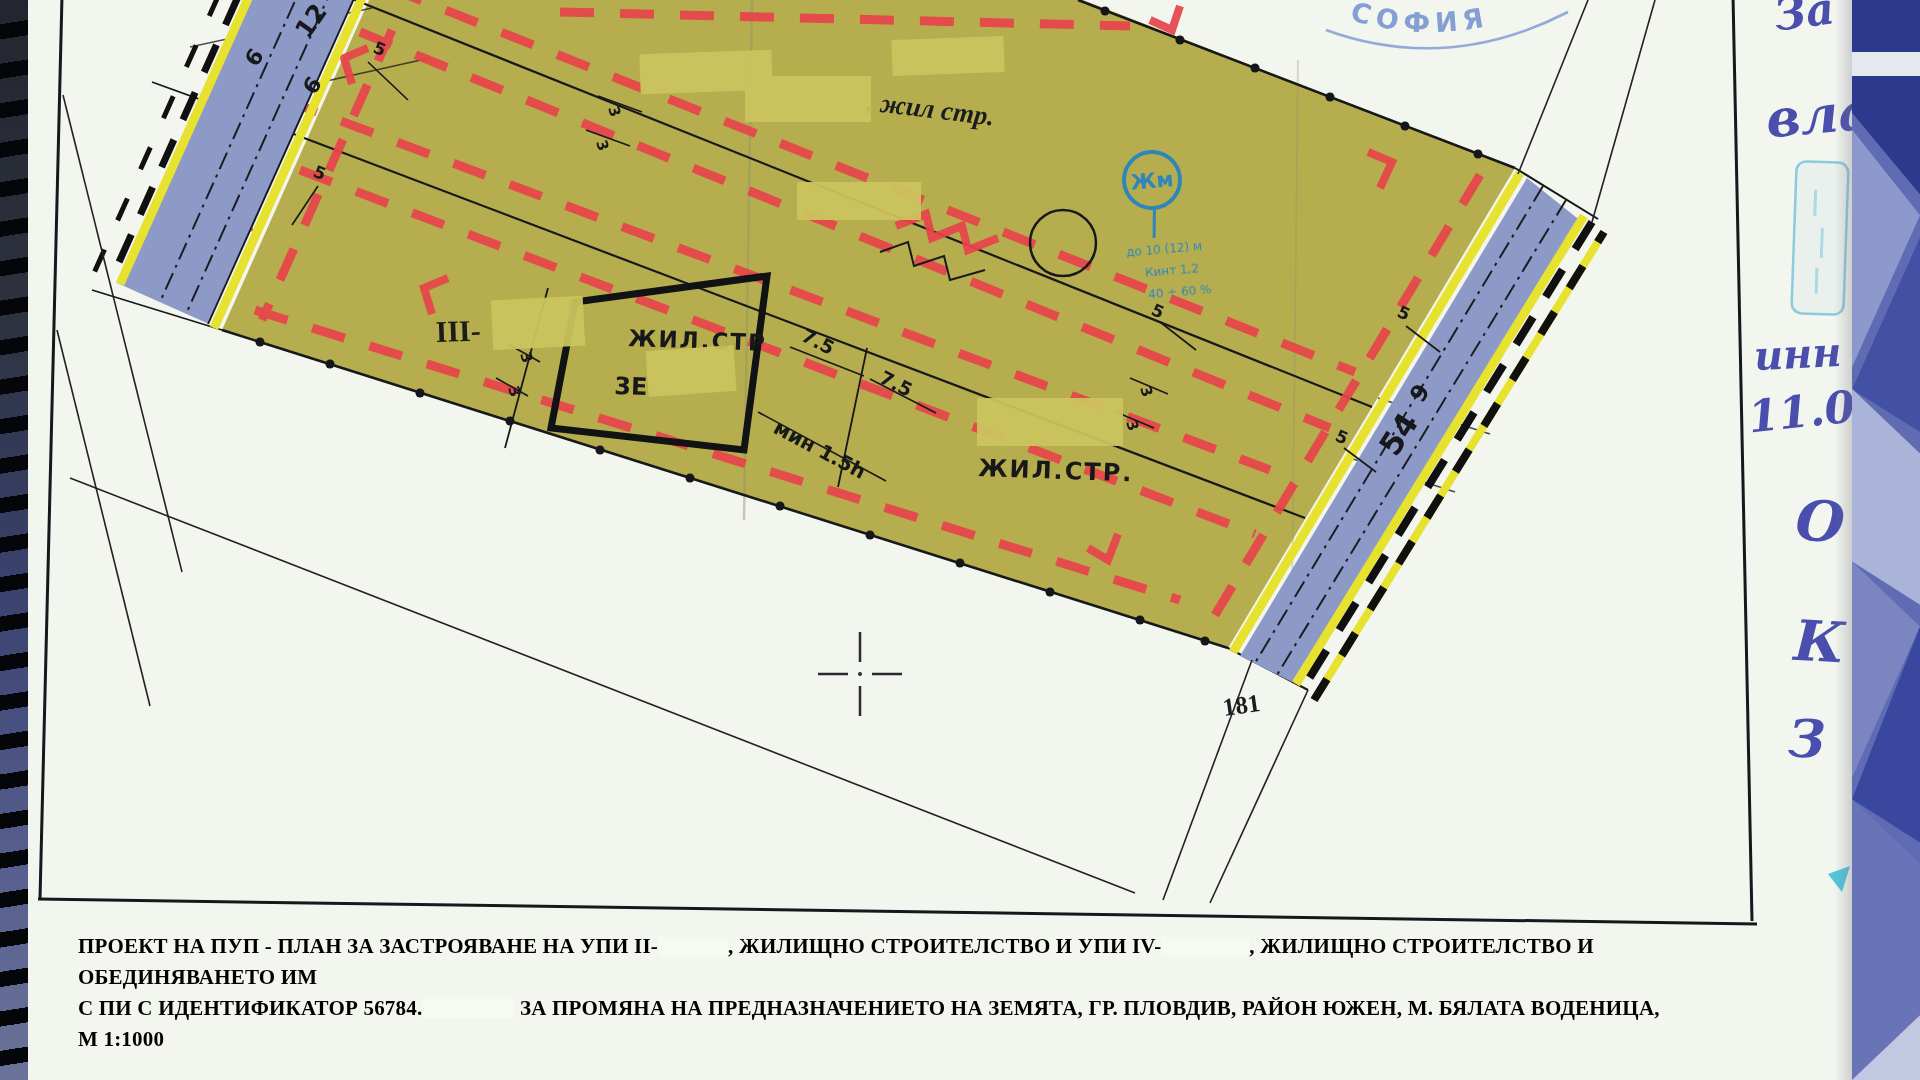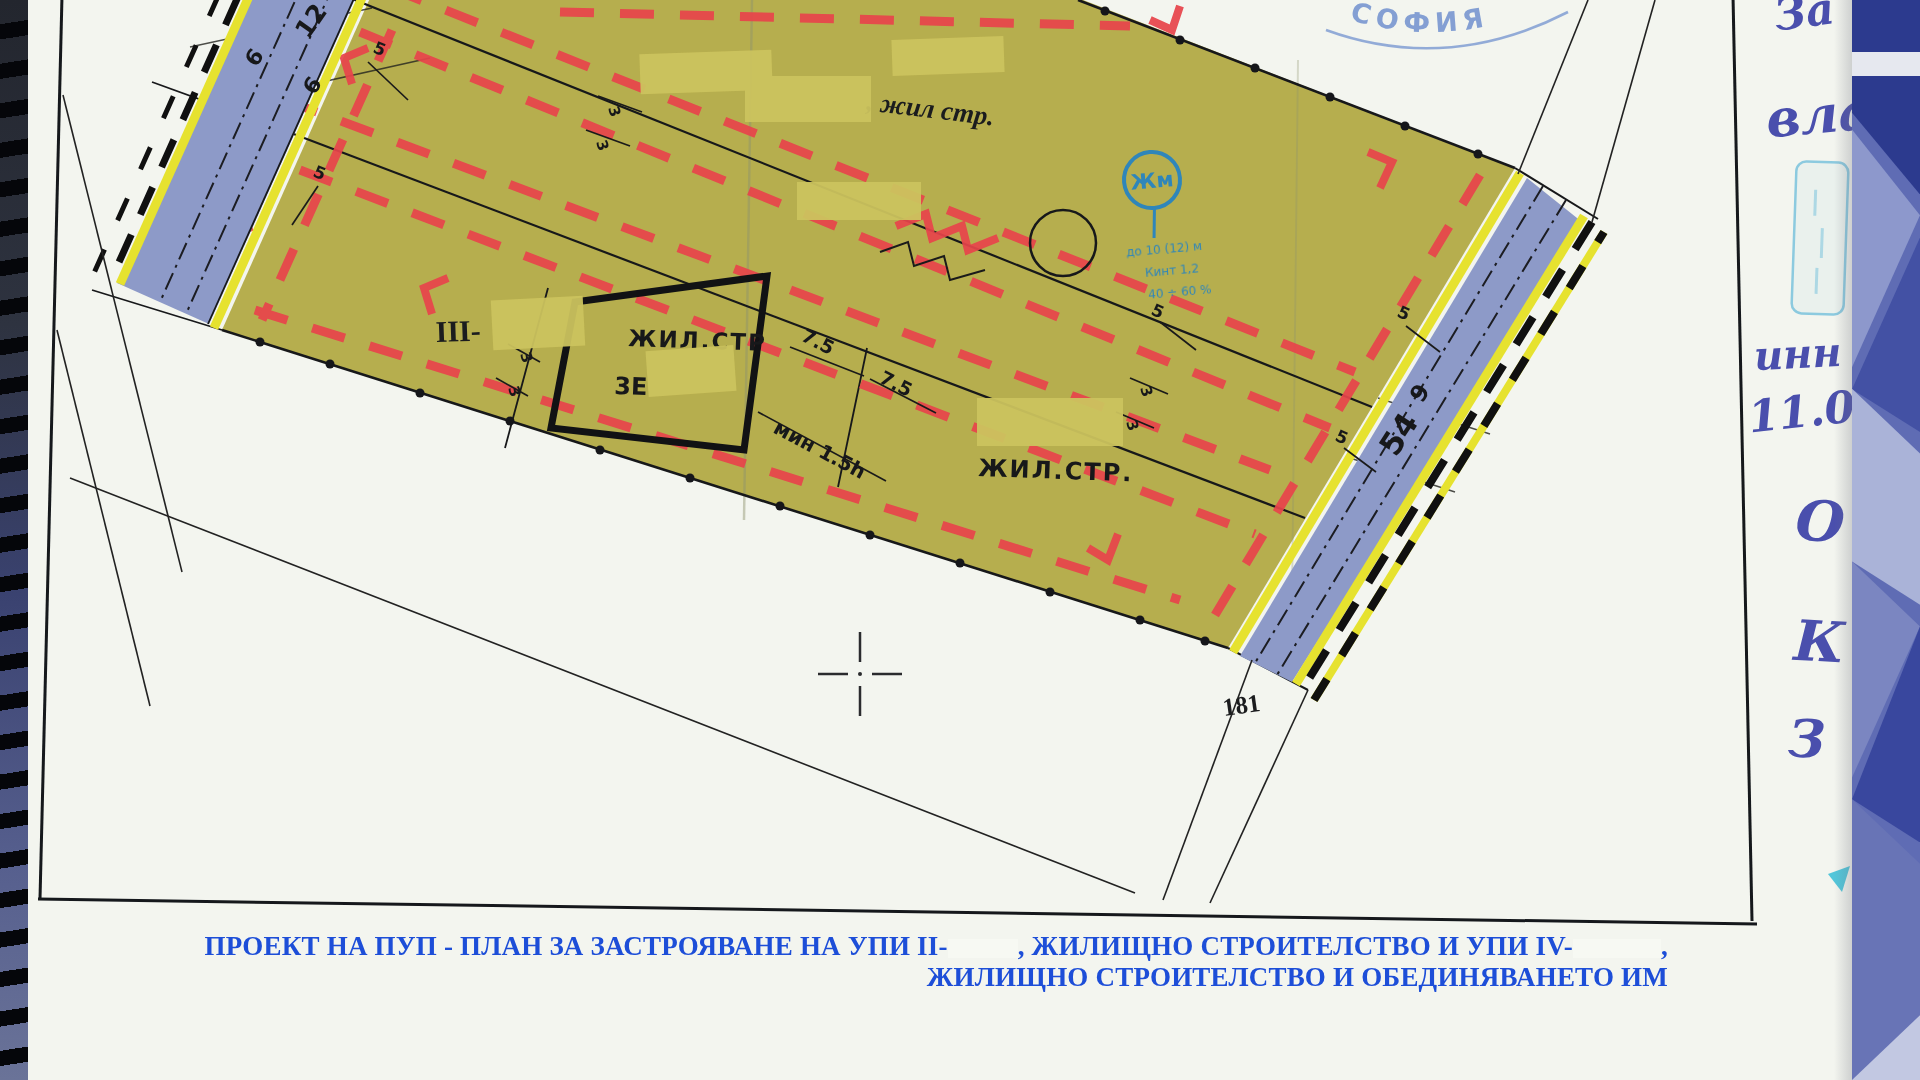--- a/index.html
+++ b/index.html
@@ -21,22 +21,22 @@
   .f3{top:12%;height:22%;background:#8d98cc;clip-path:polygon(0 0,100% 36%,0 100%);}
   .f4{top:22%;height:18%;background:#4351a4;clip-path:polygon(100% 0,100% 100%,0 78%);}
   .f5{top:36%;height:20%;background:#aab3d8;clip-path:polygon(0 0,100% 30%,100% 100%,0 80%);}
   .f6{top:52%;height:20%;background:#7b86c1;clip-path:polygon(0 0,100% 30%,0 100%);}
   .f7{top:58%;height:20%;background:#39479e;clip-path:polygon(100% 0,100% 100%,0 80%);}
   .f8{top:74%;height:26%;background:#6874b6;clip-path:polygon(0 0,100% 23%,100% 100%,0 100%);}
   .f9{top:90%;height:10%;background:#c2c8e2;clip-path:polygon(0 100%,100% 40%,100% 100%);}
   svg#plan{left:0;top:0;z-index:2;}
   
   #caption{left:78px;top:931px;width:1590px;z-index:3;
-    font-family:"Liberation Serif",serif;font-weight:700;font-size:27px;
-    color:#1d4ed8;line-height:31px;letter-spacing:.2px;text-align:right;}
+    font-family:"Liberation Serif",serif;font-weight:700;font-size:21px;
+    color:#000000;line-height:31px;letter-spacing:.2px;}
   .redact{display:inline-block;height:19px;background:#f7f9f3;transform:translateY(3px);}
   .w70{width:70px}.w88{width:88px}.w92{width:92px}
   
   .hw{position:absolute;z-index:4;color:#3c42a8;font-family:"DejaVu Serif",serif;
       font-style:italic;font-weight:600;opacity:.92;white-space:nowrap;}
   #hw1{left:1774px;top:-14px;font-size:44px;transform:rotate(-8deg);}
   #hw2{left:1766px;top:84px;font-size:52px;transform:rotate(-5deg);}
   #hw3{left:1754px;top:330px;font-size:40px;transform:rotate(-3deg);}
   #hw4{left:1748px;top:386px;font-size:44px;transform:rotate(-6deg);}
   #hw5{left:1796px;top:488px;font-size:56px;transform:rotate(5deg);}
@@ -259,20 +259,21 @@
       <line x1="-6" y1="-48" x2="-6" y2="-22"></line>
         <line x1="2" y1="-10" x2="2" y2="20"></line>
         <line x1="-2" y1="30" x2="-2" y2="56"></line>
     </g>
   </g>
   <polygon points="1828,874 1850,866 1842,892" fill="#35bdd6" opacity="0.85"></polygon>
 </svg>
 
 <div class="abs" id="caption">
   <div><span>ПРОЕКТ НА ПУП - ПЛАН ЗА ЗАСТРОЯВАНЕ НА УПИ II-</span><span class="redact w70"></span><span>, ЖИЛИЩНО СТРОИТЕЛСТВО И УПИ IV-</span><span class="redact w88"></span><span>, ЖИЛИЩНО СТРОИТЕЛСТВО И ОБЕДИНЯВАНЕТО ИМ</span></div>
+  <div><span>С ПИ С ИДЕНТИФИКАТОР 56784.</span><span class="redact w92"></span> <span>ЗА ПРОМЯНА НА ПРЕДНАЗНАЧЕНИЕТО НА ЗЕМЯТА, ГР. ПЛОВДИВ, РАЙОН ЮЖЕН, М. БЯЛАТА ВОДЕНИЦА, М 1:1000</span></div>
 </div>
 
 <div class="hw" id="hw1">За</div>
 <div class="hw" id="hw2">вла</div>
 <div class="hw" id="hw3">инн</div>
 <div class="hw" id="hw4">11.0</div>
 <div class="hw" id="hw5">О</div>
 <div class="hw" id="hw6">К</div>
 <div class="hw" id="hw7">З</div>
 

